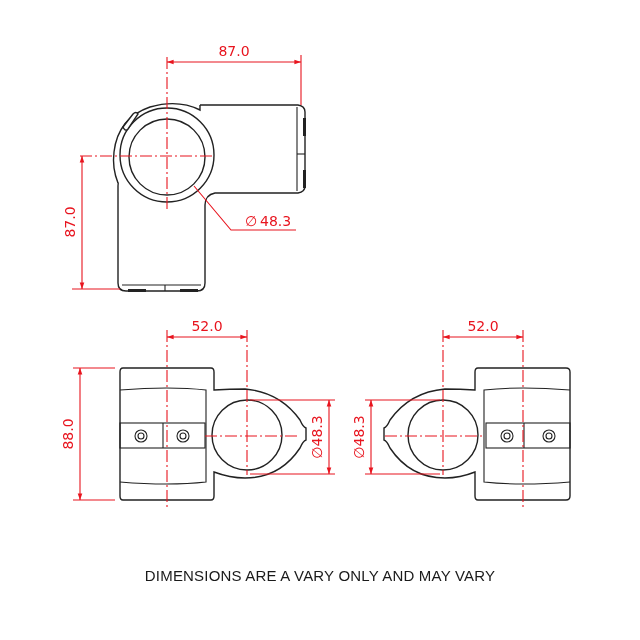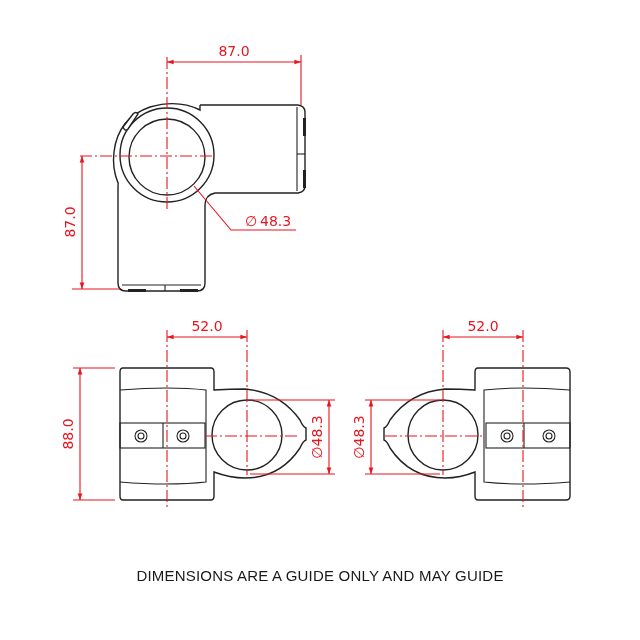--- a/index.html
+++ b/index.html
@@ -113,13 +113,13 @@
     <line class="dim" x1="443" y1="337" x2="523" y2="337" marker-start="url(#arr)" marker-end="url(#arr)"></line>
     <text class="dimtext" x="483" y="331" text-anchor="middle">52.0</text>
 
     <line class="dim" x1="365" y1="400" x2="440" y2="400"></line>
     <line class="dim" x1="365" y1="474" x2="440" y2="474"></line>
     <line class="dim" x1="371" y1="400" x2="371" y2="474" marker-start="url(#arr)" marker-end="url(#arr)"></line>
     <text class="dimtext" transform="translate(364,437) rotate(-90)" text-anchor="middle"><tspan>∅</tspan><tspan>48.3</tspan></text>
   </g>
 </svg>
 
-<div class="caption">DIMENSIONS ARE A GUIDE ONLY AND MAY GUIDE</div>
+<div class="caption">DIMENSIONS ARE A VARY ONLY AND MAY VARY</div>
 
 </body></html>

